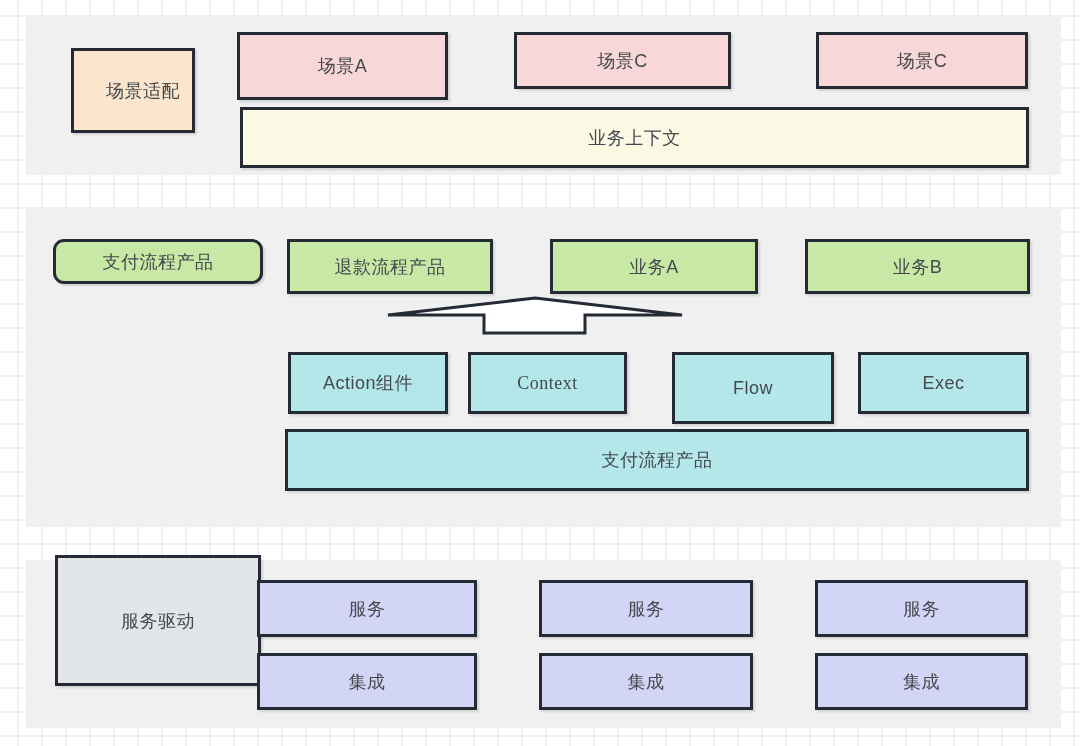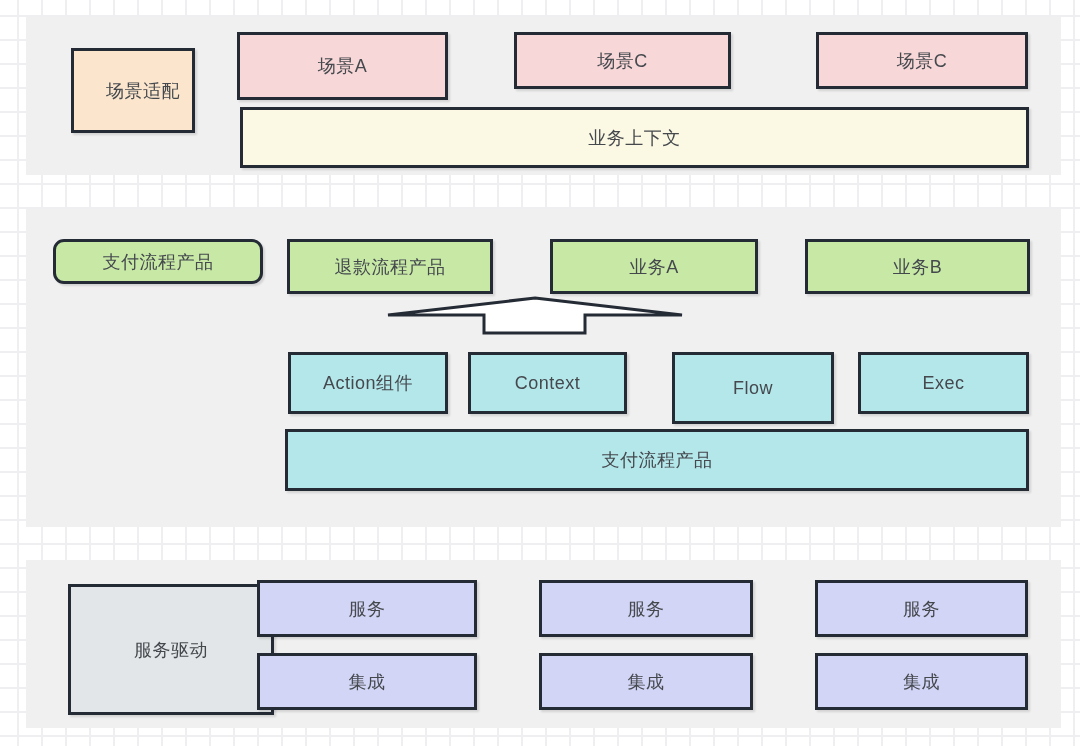--- a/index.html
+++ b/index.html
@@ -82,31 +82,31 @@
 
   <div class="arrow-wrap">
     <svg width="310" height="47" viewBox="0 0 310 47">
       <polygon points="155,6 302,23 205,23 205,41 104,41 104,23 8,23" fill="#ffffff" stroke="#252b35" stroke-width="3" stroke-linejoin="miter"></polygon>
     </svg>
   </div>
 
 
   <div class="box cyan" style="left:288px; top:352px; width:160px; height:62px;">Action组件</div>
 
-  <div class="box cyan" style="left:468px; top:352px; width:159px; height:62px;">Context</div>
+  <div class="box cyan" style="left:468px; top:352px; width:159px; height:62px;font-family:Liberation Serif, serif;">Context</div>
 
   <div class="box cyan" style="left:672px; top:352px; width:162px; height:72px;">Flow</div>
 
   <div class="box cyan" style="left:858px; top:352px; width:171px; height:62px;">Exec</div>
 
   <div class="box cyan" style="left:285px; top:429px; width:744px; height:62px;">支付流程产品</div>
 
   <div class="band" style="left:26px; top:560px; width:1035px; height:168px;"></div>
 
-  <div class="box gray" style="left:55px; top:584px; width:206px; height:131px;margin-left:13px;">服务驱动</div>
+  <div class="box gray" style="left:55px; top:555px; width:206px; height:131px;">服务驱动</div>
 
   <div class="box purple" style="left:257px; top:580px; width:220px; height:57px;">服务</div>
 
   <div class="box purple" style="left:257px; top:653px; width:220px; height:57px;">集成</div>
 
   <div class="box purple" style="left:539px; top:580px; width:214px; height:57px;">服务</div>
 
   <div class="box purple" style="left:539px; top:653px; width:214px; height:57px;">集成</div>
 
   <div class="box purple" style="left:815px; top:580px; width:213px; height:57px;">服务</div>

